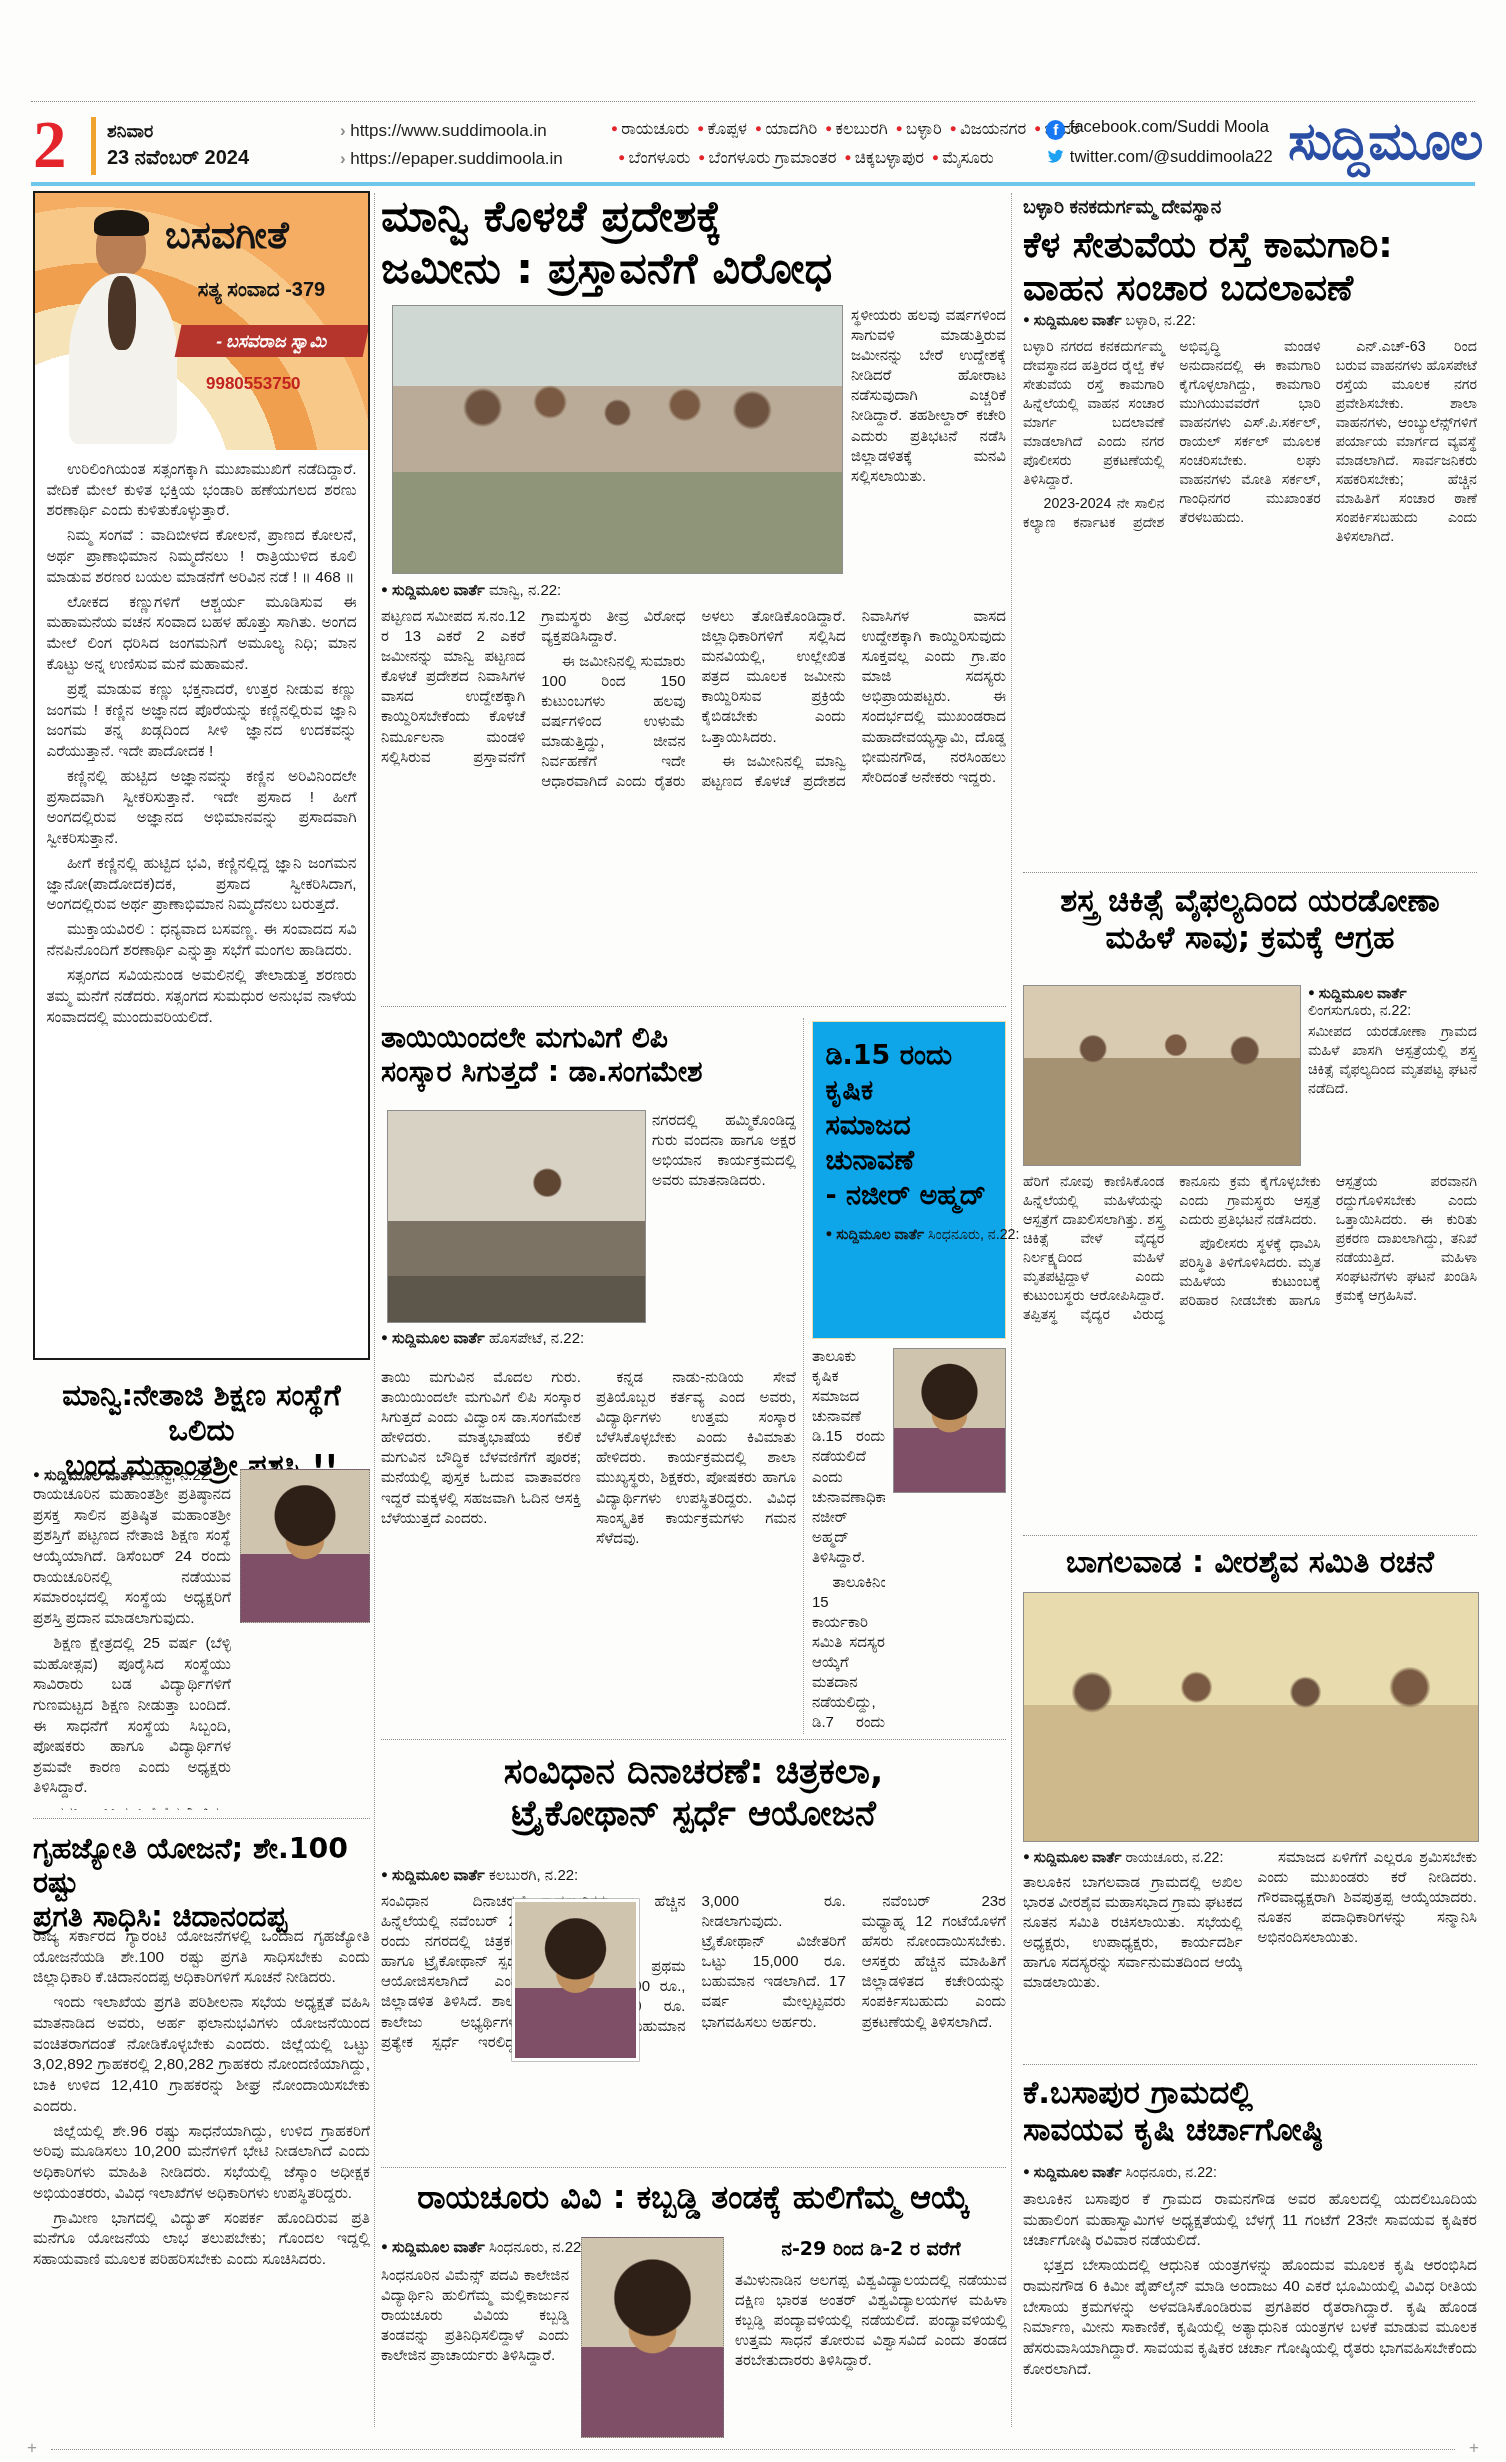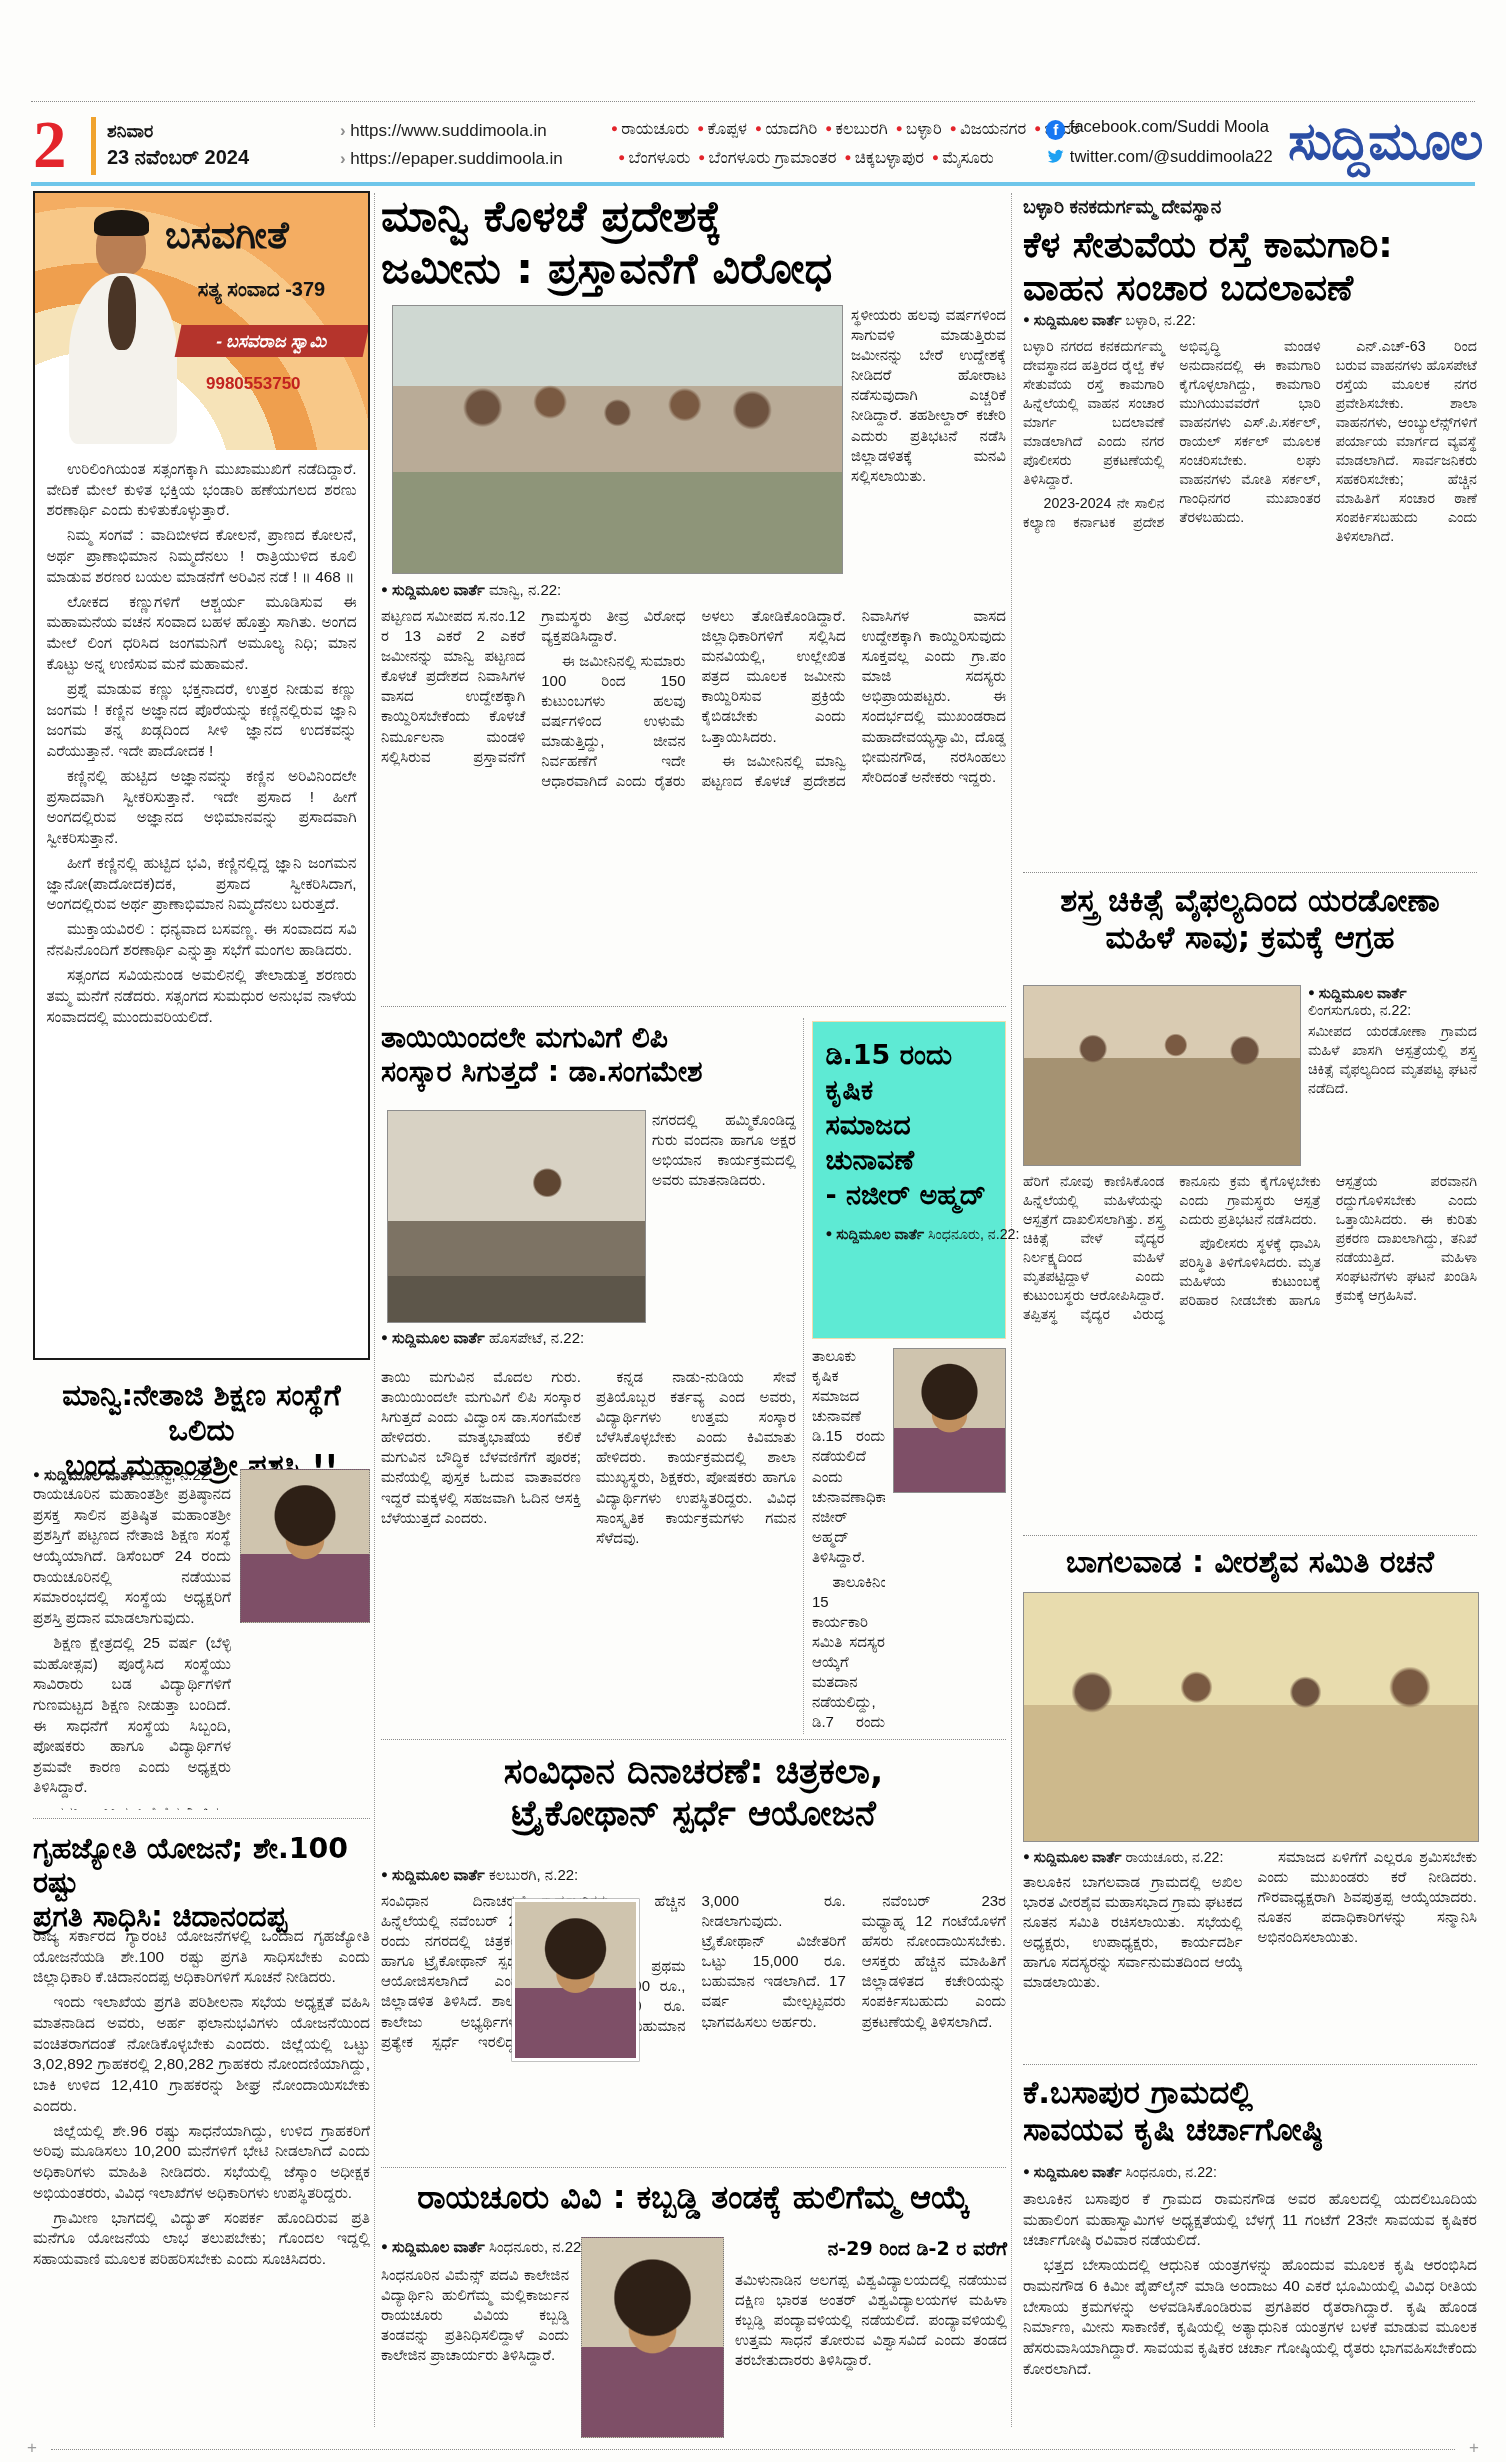--- a/index.html
+++ b/index.html
@@ -24,21 +24,21 @@
   .url-line{font-size:17px;color:#222}
   .chev{color:#8d8d8d;font-weight:700;margin-right:4.5px}
   .city{font-weight:400;font-size:16.5px;white-space:nowrap}
   .city::before{content:"●";color:#e3242b;font-size:11.4px;margin:0 3.4px 0 8px;vertical-align:1.7px}
   .fb-badge{display:inline-block;width:19.3px;height:19.3px;border-radius:50%;background:#1877f2;color:#fff;
             text-align:center;line-height:19.3px;font-weight:800;font-size:15px;margin-right:4.5px;vertical-align:-3.4px}
   .masthead{color:#2b4ea5;font-weight:800;font-size:52px;letter-spacing:-1.1px;
             font-family:"DejaVu Sans","Liberation Sans",sans-serif}
   .pageno{color:#e3242b;font-size:67px;font-weight:800;line-height:1;font-family:"Liberation Serif","DejaVu Serif",serif}
   .kicker{font-weight:700;font-size:19px}
-  .yellow-box{background:#5eead4;border:0.6px solid #f2dcae}
+  .yellow-box{background:#0ea5e9;border:0.6px solid #f2dcae}
   .crop{color:#9a9a9a;font-size:17px}
   
   .ph-group1{background:
      radial-gradient(circle at 20% 38%, #6e5340 0 4%, transparent 5%),
      radial-gradient(circle at 35% 36%, #7a5a42 0 4%, transparent 5%),
      radial-gradient(circle at 50% 40%, #6e5340 0 4%, transparent 5%),
      radial-gradient(circle at 65% 37%, #7a5a42 0 4%, transparent 5%),
      radial-gradient(circle at 80% 39%, #6e5340 0 4%, transparent 5%),
      linear-gradient(180deg,#cfd8d2 0 30%,#b9ab97 30% 62%,#8e9579 62% 100%)}
   .ph-group2{background:
@@ -213,21 +213,21 @@
 </div>
 <div class="abs photo ph-portrait" style="left:512px;top:1899px;width:121px;height:156px;border:3.4px solid #fff;box-shadow:0 0 0 0.6px #999"></div>
 
 <div class="abs dotted-h" style="left:381px;top:2167px;width:625px"></div>
 <div class="abs hl" style="left:381px;top:2178px;width:625px;font-size:32px;text-align:center">ರಾಯಚೂರು ವಿವಿ : ಕಬ್ಬಡ್ಡಿ ತಂಡಕ್ಕೆ ಹುಲಿಗೆಮ್ಮ ಆಯ್ಕೆ</div>
 <div class="abs byline" style="left:381px;top:2238px"><span class="dot">●</span> <span>ಸುದ್ದಿಮೂಲ ವಾರ್ತೆ</span> <span class="loc">ಸಿಂಧನೂರು, ನ.22:</span></div>
 <div class="abs body-text jt" style="left:381px;top:2265px;width:188px;height:171px;font-size:15px">
   <p class="nofirst">ಸಿಂಧನೂರಿನ ವಿಮೆನ್ಸ್ ಪದವಿ ಕಾಲೇಜಿನ ವಿದ್ಯಾರ್ಥಿನಿ ಹುಲಿಗೆಮ್ಮ ಮಲ್ಲಿಕಾರ್ಜುನ ರಾಯಚೂರು ವಿವಿಯ ಕಬ್ಬಡ್ಡಿ ತಂಡವನ್ನು ಪ್ರತಿನಿಧಿಸಲಿದ್ದಾಳೆ ಎಂದು ಕಾಲೇಜಿನ ಪ್ರಾಚಾರ್ಯರು ತಿಳಿಸಿದ್ದಾರೆ.</p>
 </div>
 <div class="abs photo ph-portrait" style="left:581px;top:2237px;width:141px;height:199px;border:1.1px dotted #777"></div>
-<div class="abs hl" style="left:735px;top:2237px;width:272px;font-size:19px;text-align:right">ನ-29 ರಿಂದ ಡಿ-2 ರ ವರೆಗೆ</div>
+<div class="abs hl" style="left:735px;top:2237px;width:272px;font-size:19px;text-align:center">ನ-29 ರಿಂದ ಡಿ-2 ರ ವರೆಗೆ</div>
 <div class="abs body-text jt" style="left:735px;top:2270px;width:272px;height:166px;font-size:15px">
   <p class="nofirst">ತಮಿಳುನಾಡಿನ ಅಲಗಪ್ಪ ವಿಶ್ವವಿದ್ಯಾಲಯದಲ್ಲಿ ನಡೆಯುವ ದಕ್ಷಿಣ ಭಾರತ ಅಂತರ್ ವಿಶ್ವವಿದ್ಯಾಲಯಗಳ ಮಹಿಳಾ ಕಬ್ಬಡ್ಡಿ ಪಂದ್ಯಾವಳಿಯಲ್ಲಿ ನಡೆಯಲಿದೆ. ಪಂದ್ಯಾವಳಿಯಲ್ಲಿ ಉತ್ತಮ ಸಾಧನೆ ತೋರುವ ವಿಶ್ವಾಸವಿದೆ ಎಂದು ತಂಡದ ತರಬೇತುದಾರರು ತಿಳಿಸಿದ್ದಾರೆ.</p>
 </div>
 
 <div class="abs kicker" style="left:1023px;top:196px">ಬಳ್ಳಾರಿ ಕನಕದುರ್ಗಮ್ಮ ದೇವಸ್ಥಾನ</div>
 <div class="abs hl" style="left:1023px;top:223px;width:455px;font-size:36px">
   <div>ಕೆಳ ಸೇತುವೆಯ ರಸ್ತೆ ಕಾಮಗಾರಿ:</div>
   <div>ವಾಹನ ಸಂಚಾರ ಬದಲಾವಣೆ</div>
 </div>
 <div class="abs byline" style="left:1023px;top:312px;font-size:14.2px"><span class="dot">●</span> <span>ಸುದ್ದಿಮೂಲ ವಾರ್ತೆ</span> <span class="loc">ಬಳ್ಳಾರಿ, ನ.22:</span></div>

